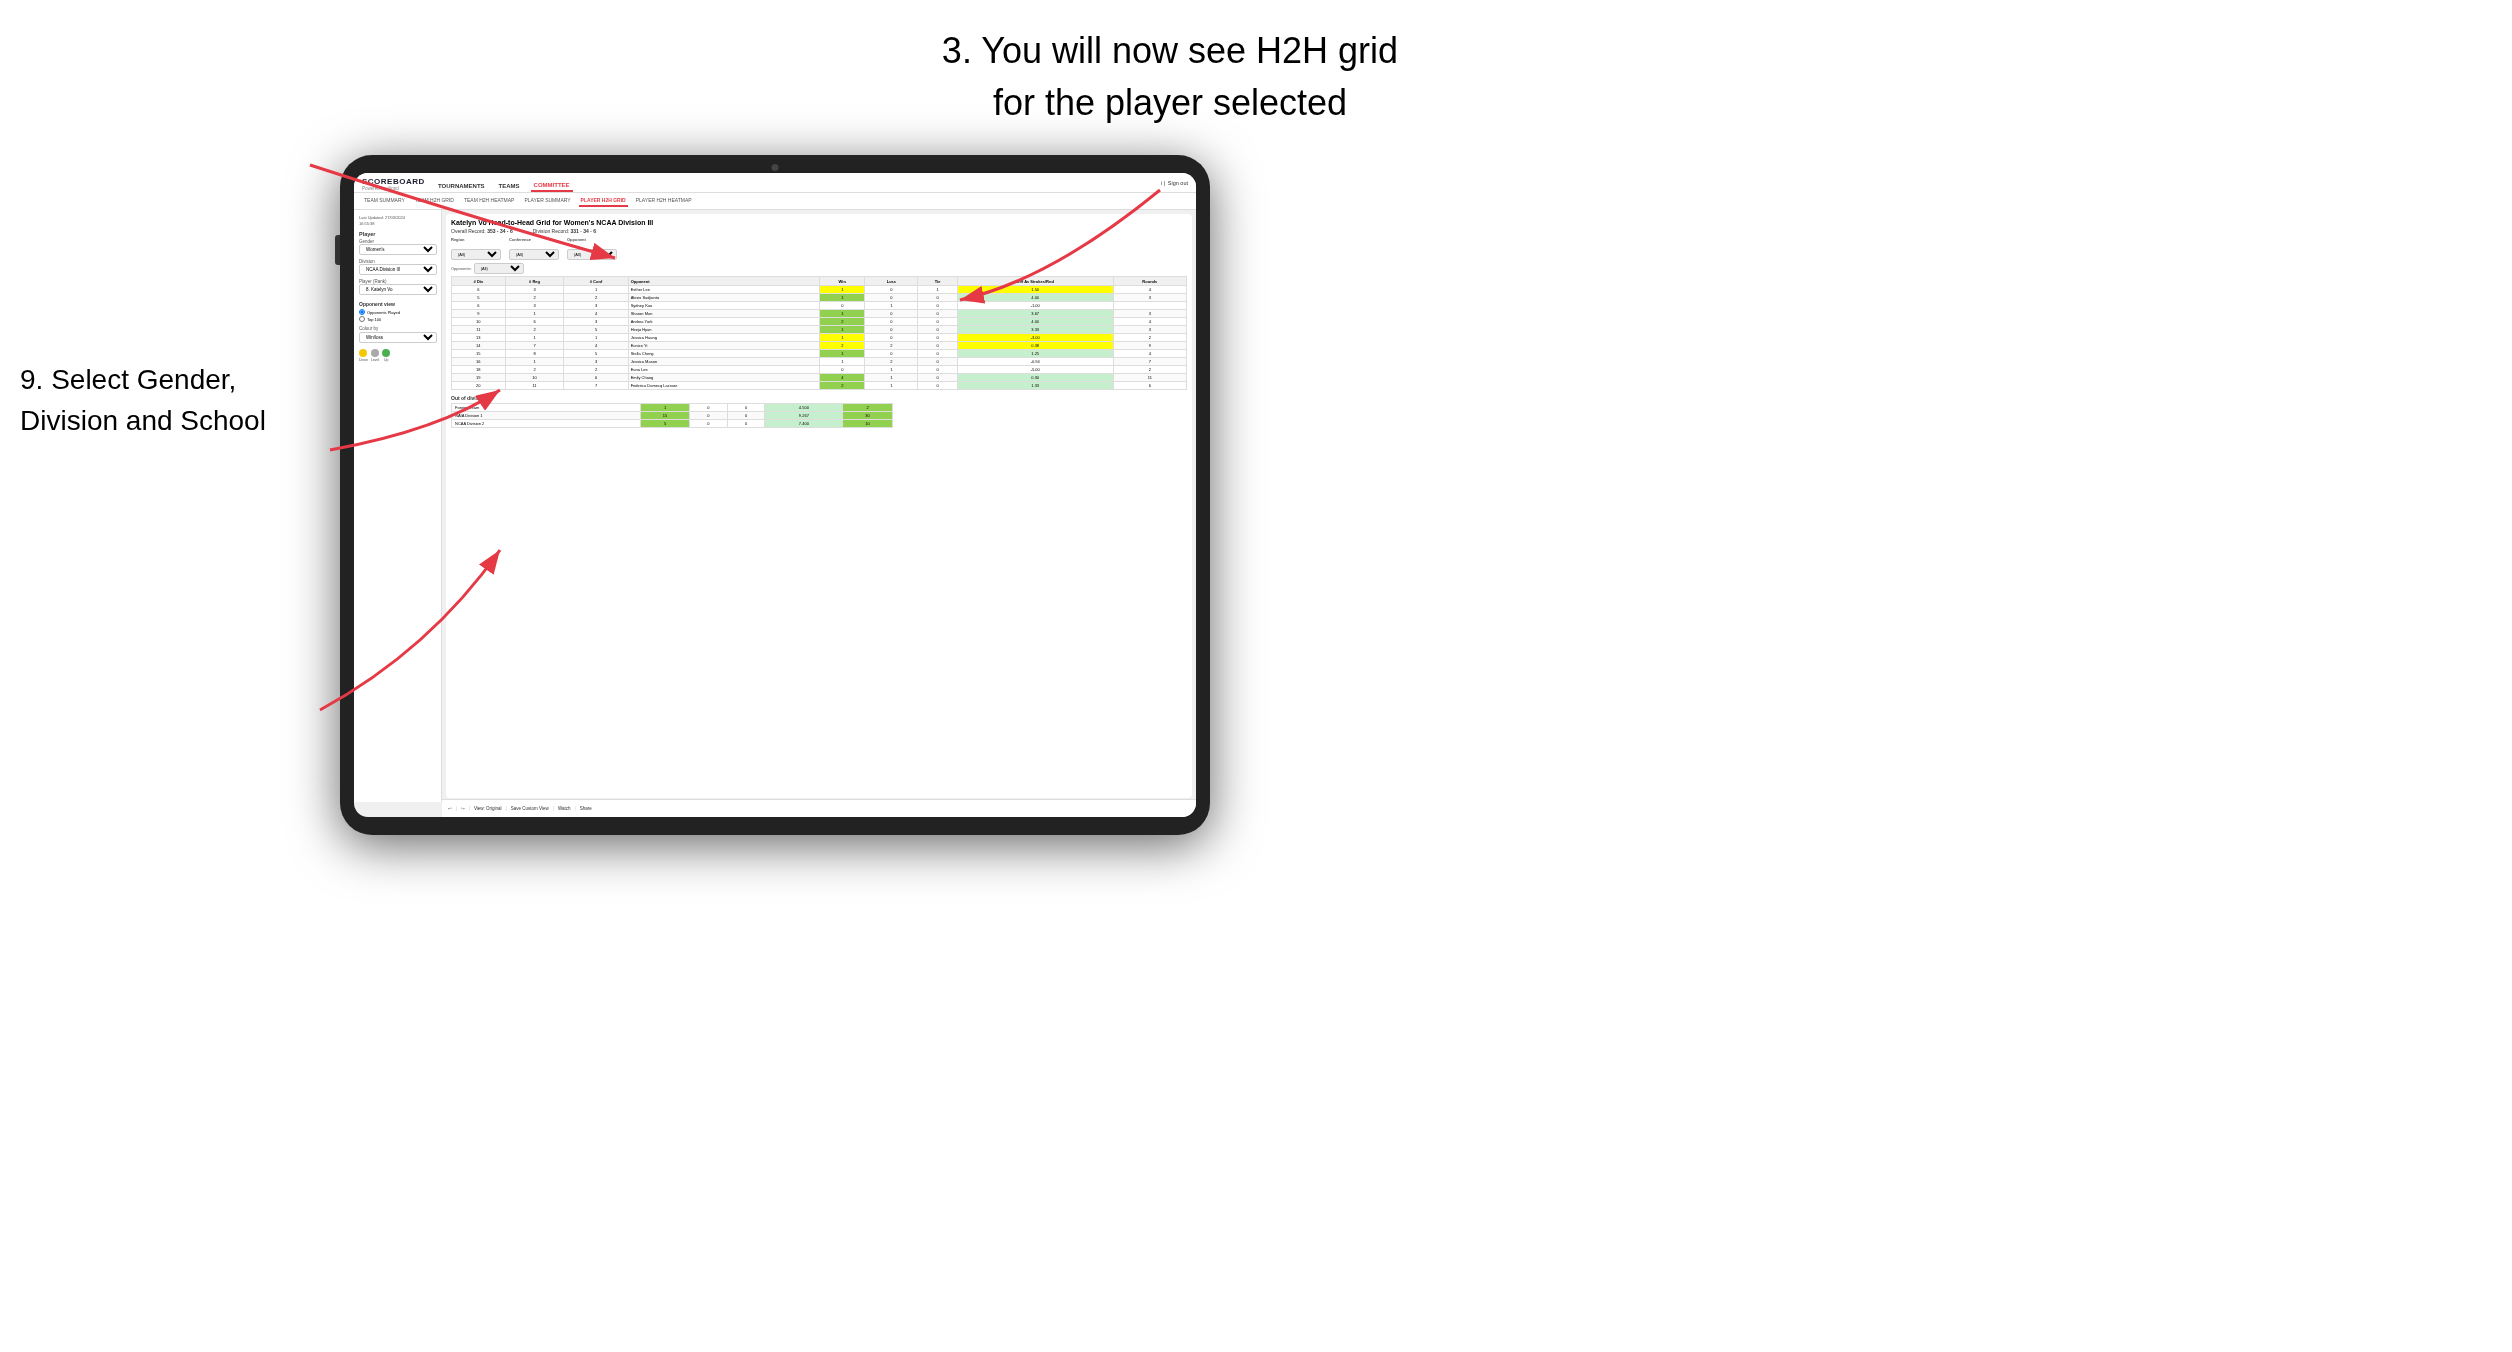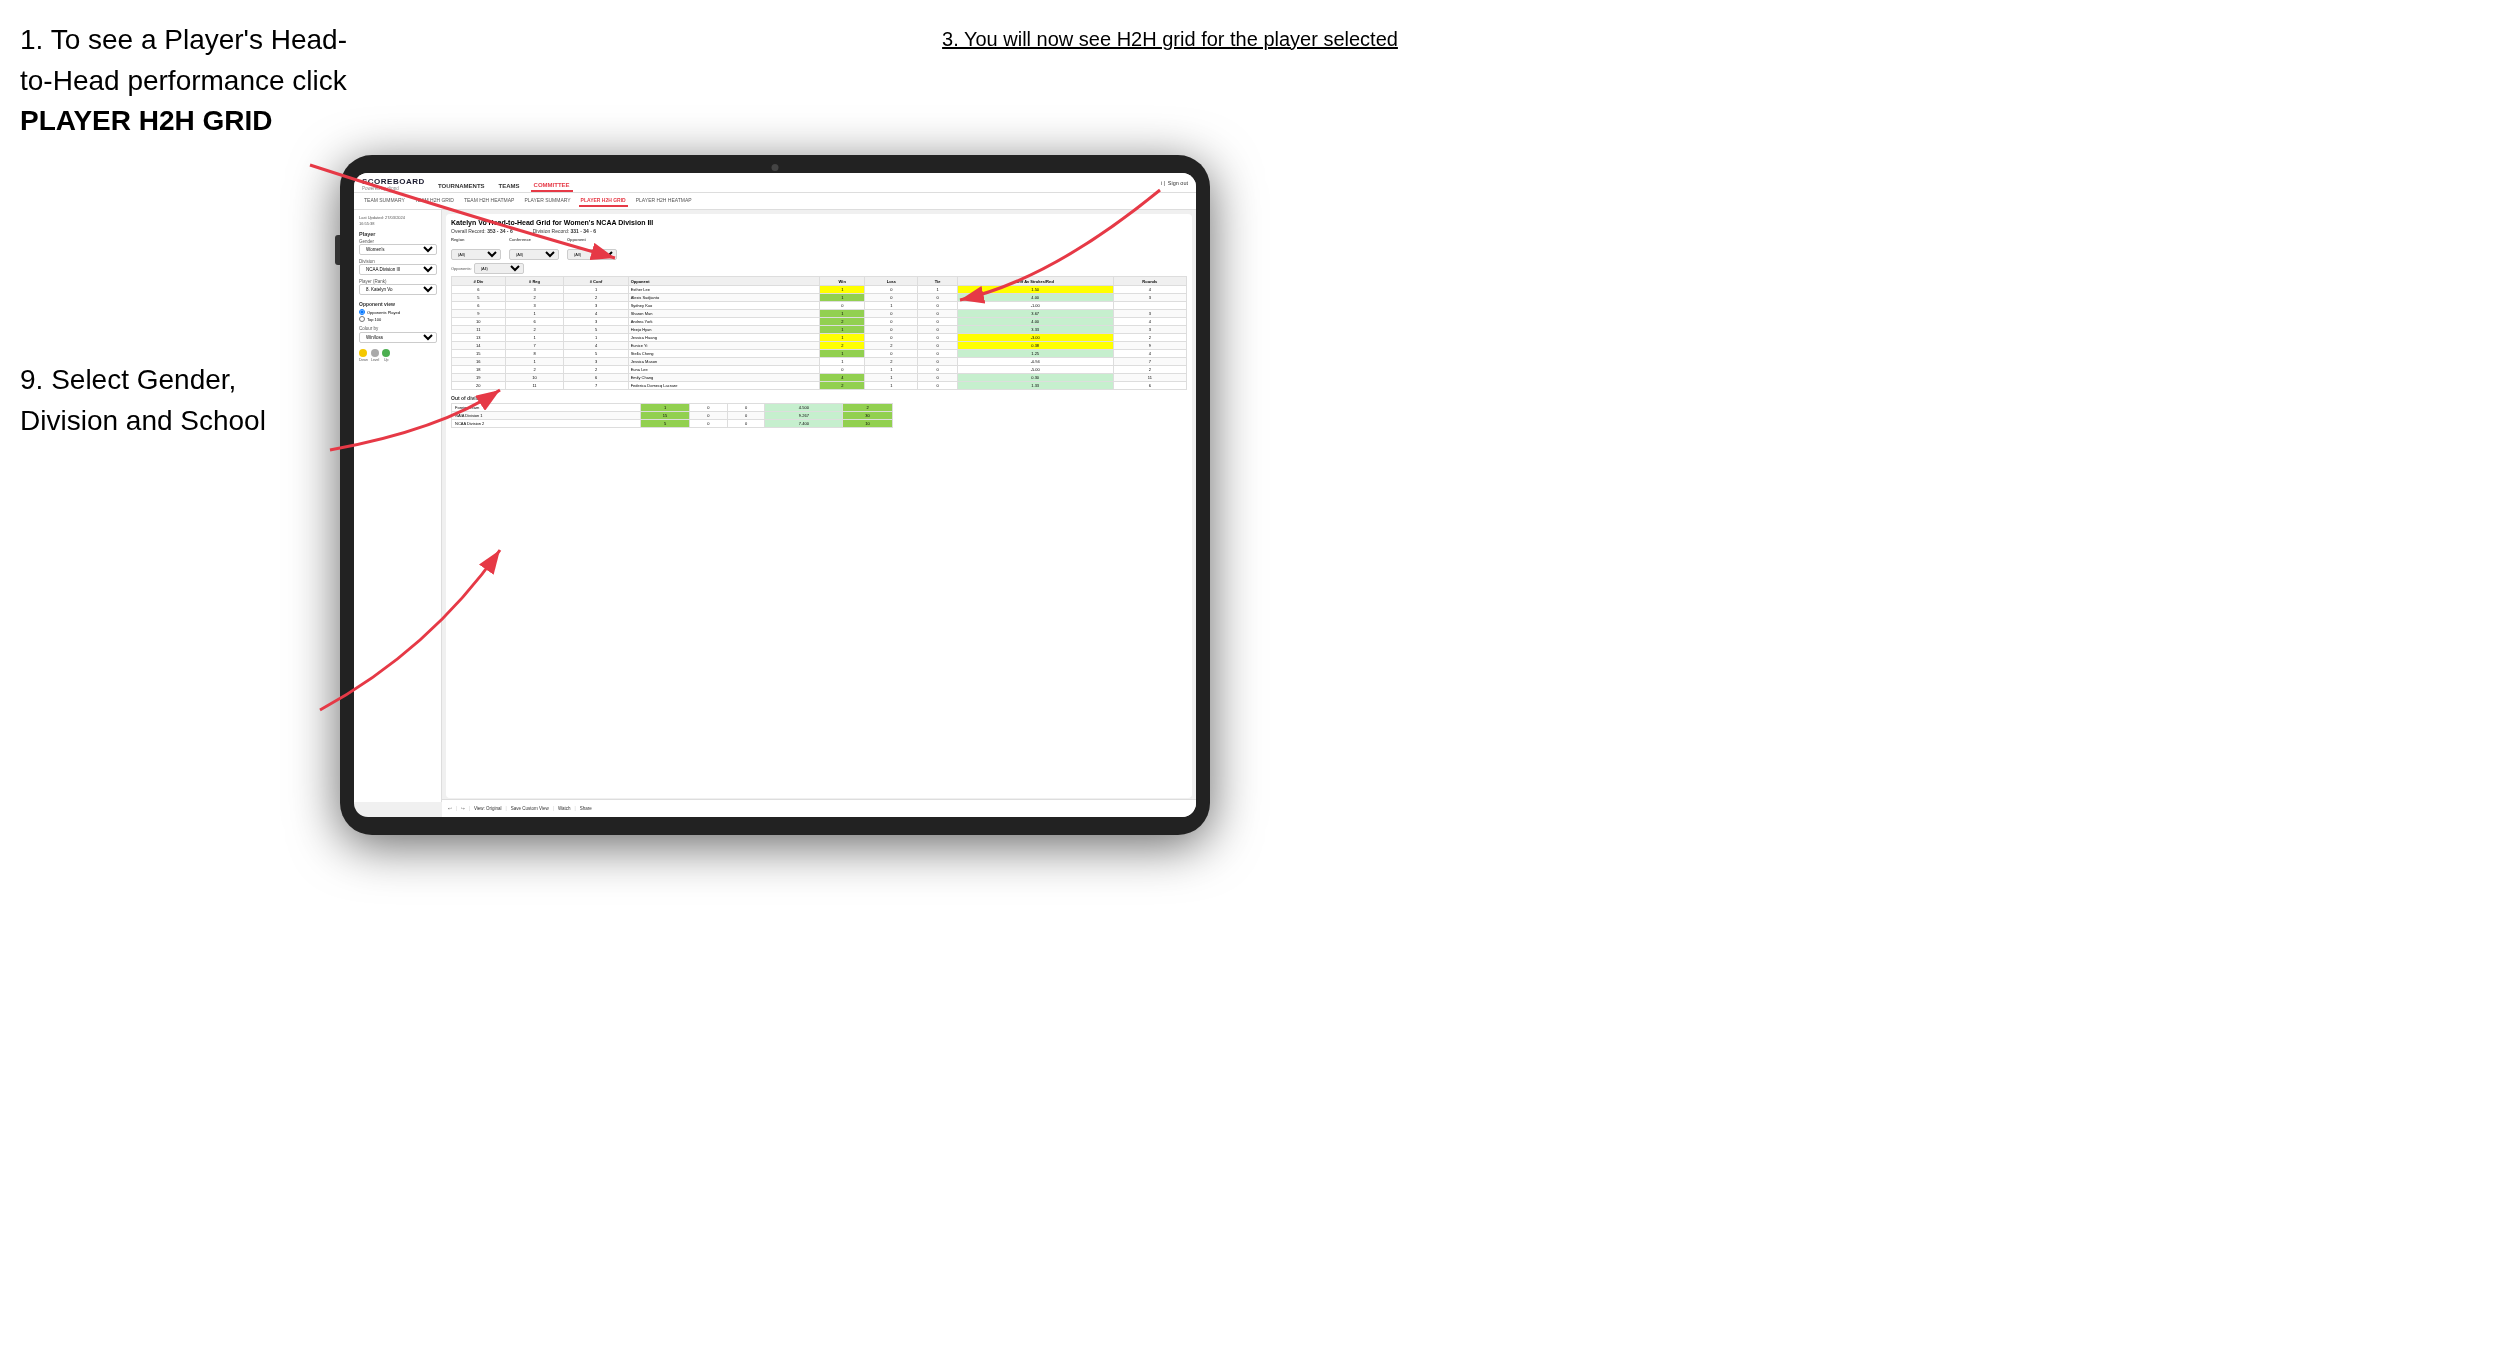--- a/index.html
+++ b/index.html
@@ -20,31 +20,27 @@
       width: 2512px;
       height: 1352px;
       pointer-events: none;
     }
   </style>
 </head>
 <body>
 
 <div style="position:relative; width:2512px; height:1352px; background:#fff; overflow:hidden;">
 
-  <div style="position:absolute; top:20px; left:20px; width:340px; font-size:28px; line-height:1.45; color:#000;">
-    <span>1. To see a Player's Head-to-Head performance click</span><br>
-    <span style="font-weight:bold; font-size:28px;">PLAYER H2H GRID</span>
-  </div>
 
   <div style="position:absolute; top:360px; left:20px; width:310px; font-size:28px; line-height:1.45; color:#000;">
     <span>9. Select Gender, Division and School</span>
   </div>
 
 
-  <div style="position:absolute; top:25px; left:930px; width:480px; font-size:20px; line-height:1.45; color:#000; text-align:center;text-decoration:underline;">
+  <div style="position:absolute; top:25px; left:930px; width:480px; font-size:36px; line-height:1.45; color:#000; text-align:center;">
     <span>3. You will now see H2H grid for the player selected</span>
   </div>
 
   <div style="position:absolute; top:155px; left:340px; width:870px; height:680px; background:#222; border-radius:32px; box-shadow:0 10px 50px rgba(0,0,0,0.6); padding:18px 14px;">
 
     <div style="position:absolute; top:9px; left:50%; transform:translateX(-50%); width:7px; height:7px; background:#444; border-radius:50%;"></div>
 
     <div style="position:absolute; top:80px; left:-5px; width:5px; height:30px; background:#333; border-radius:3px 0 0 3px;"></div>
 
     <div style="width:100%; height:100%; background:#f0f0f0; border-radius:14px; overflow:hidden; position:relative;">

